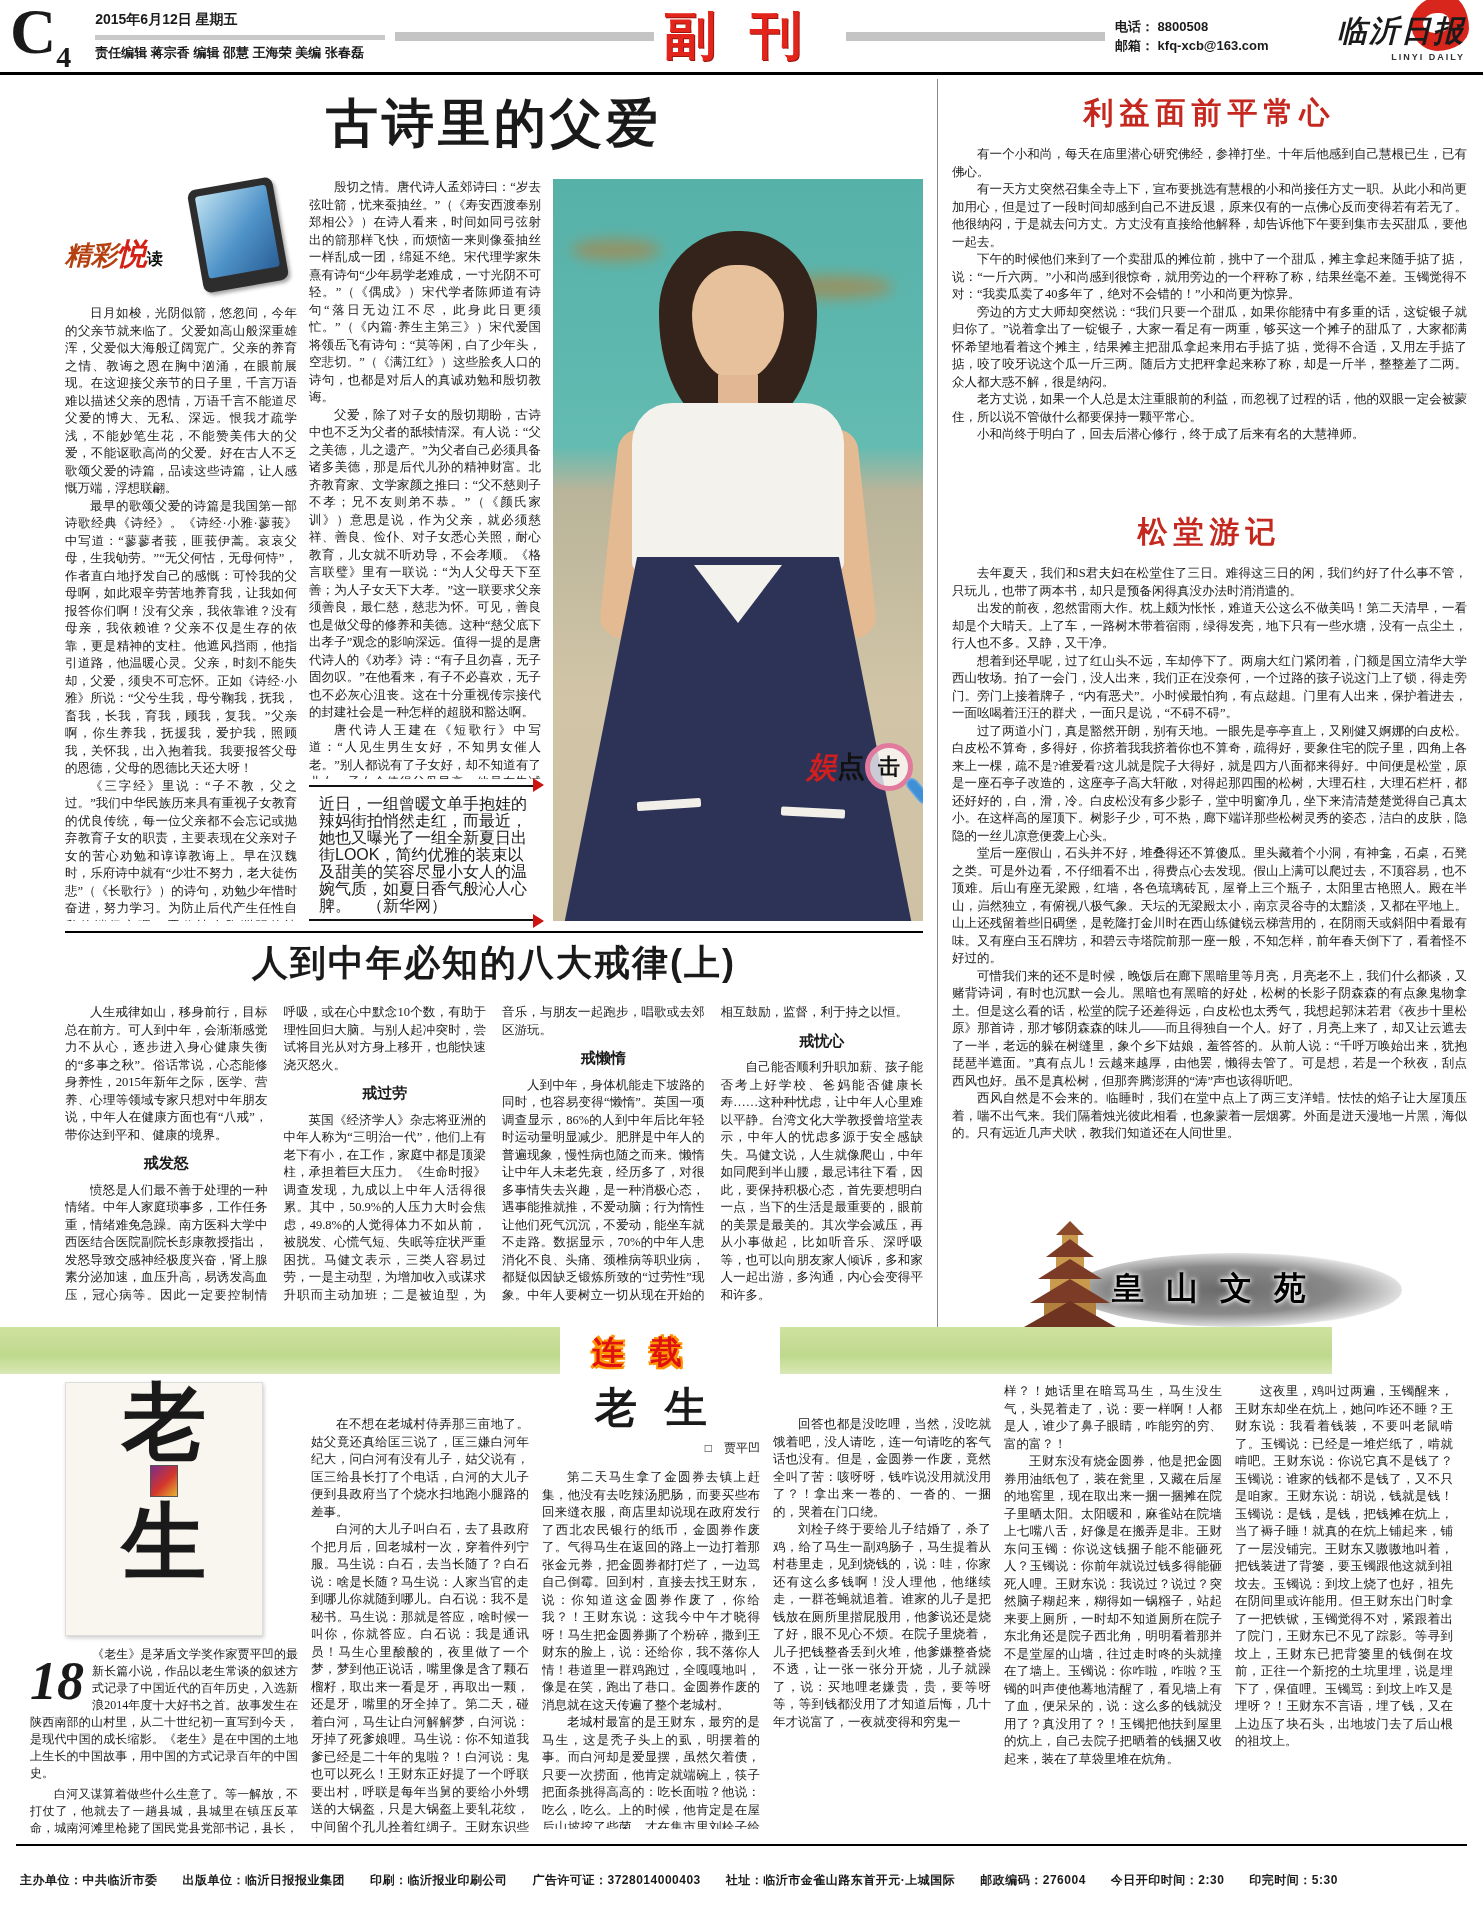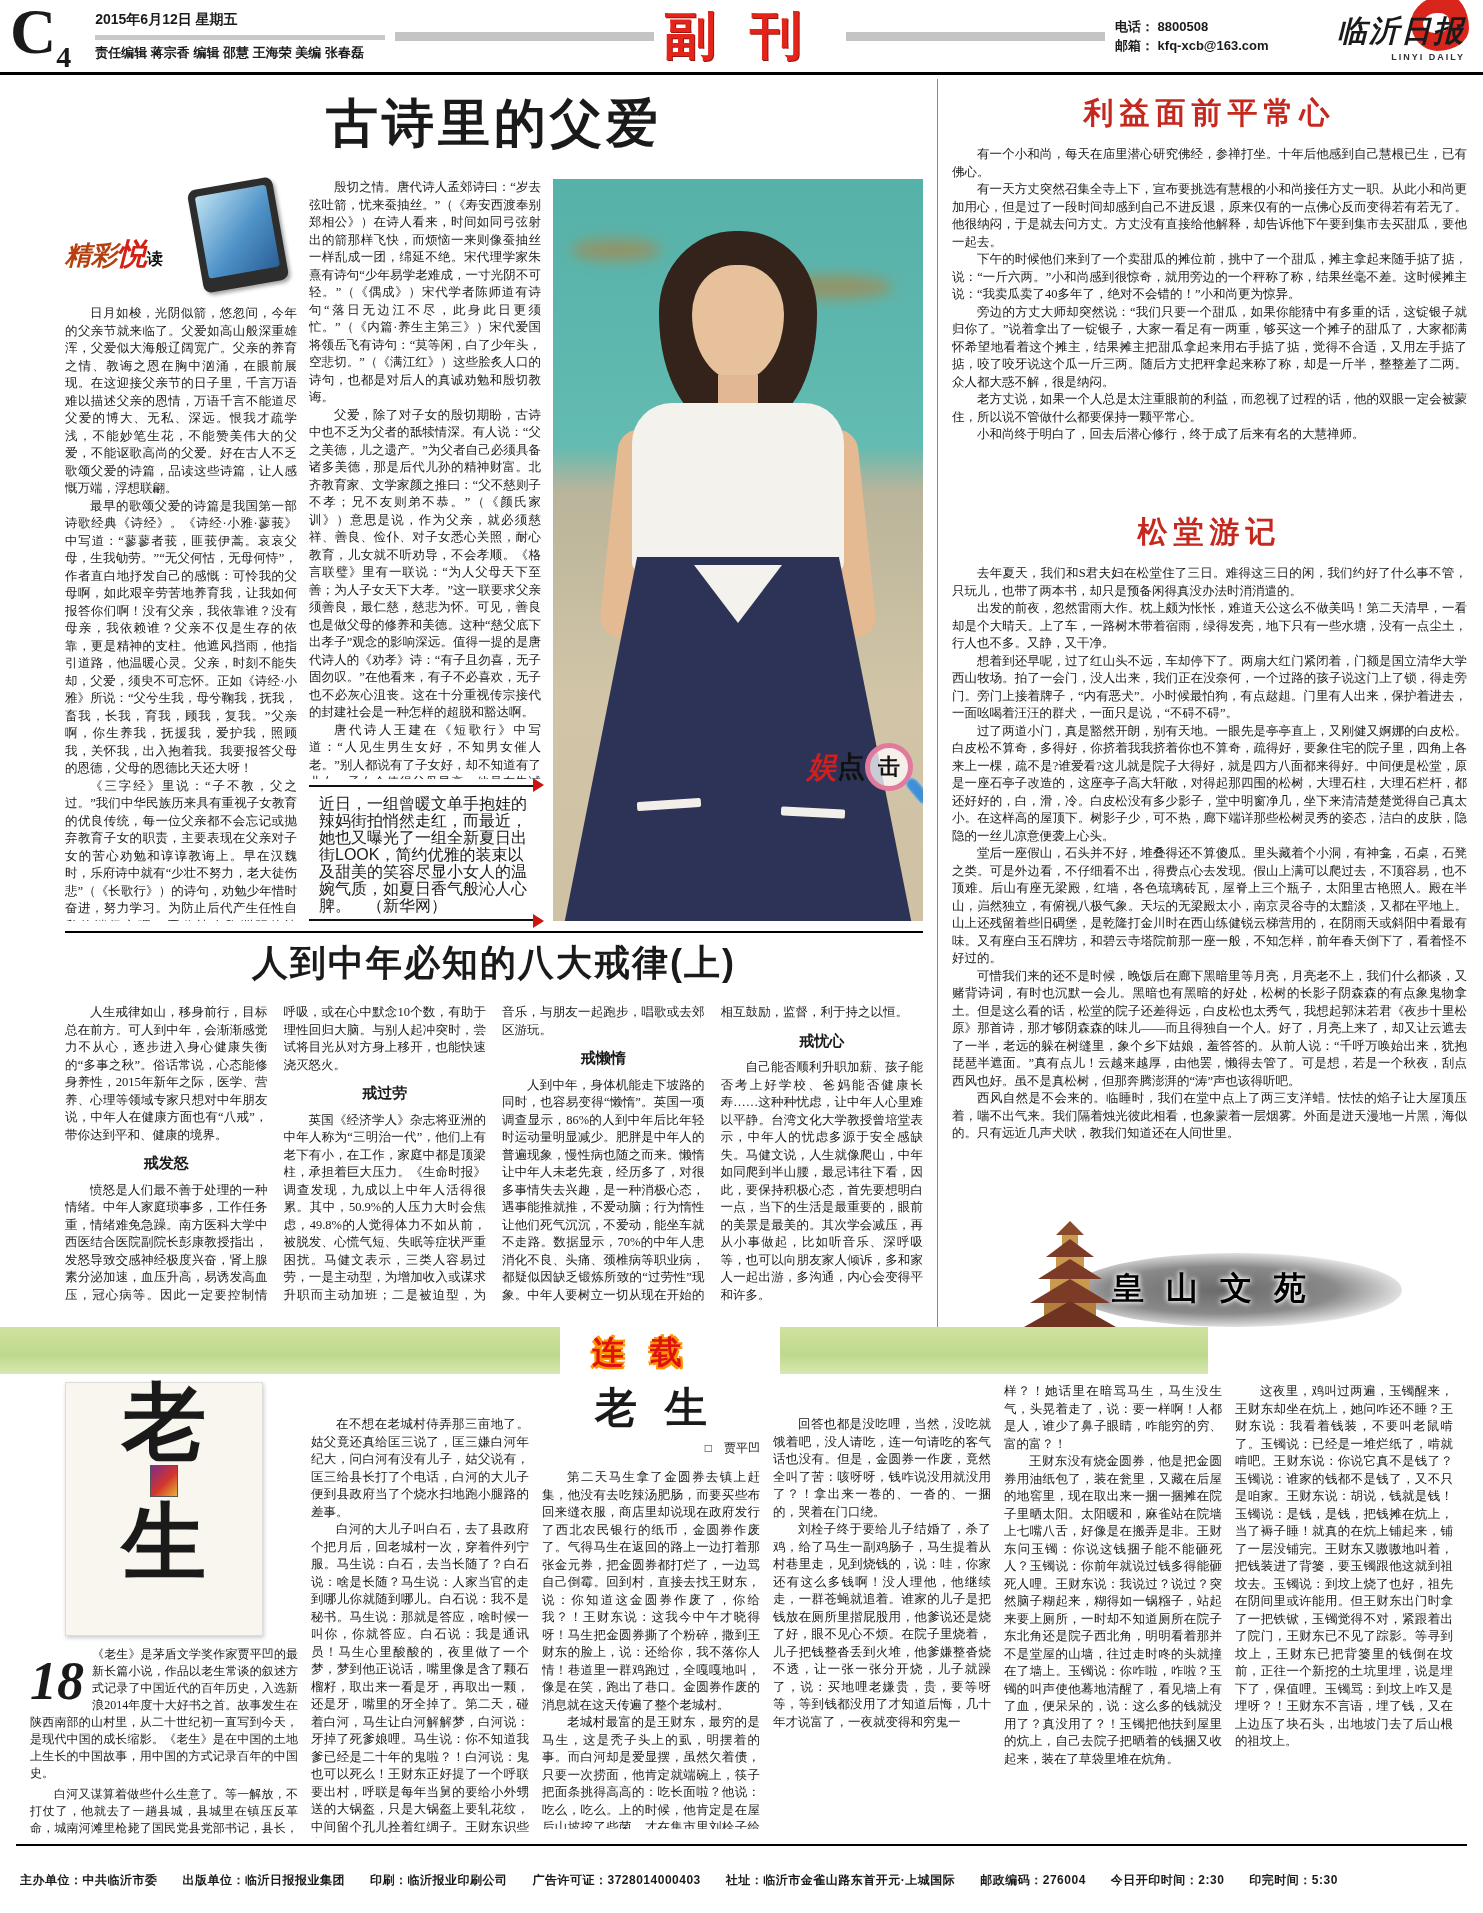--- a/index.html
+++ b/index.html
@@ -93,21 +93,21 @@
   .rc-text{height:352px;}
   .rc-text2{height:650px;}
   .huangshan{position:relative;height:138px;margin-top:4px;}
   .ink{position:absolute;left:120px;top:34px;width:330px;height:74px;background:
        radial-gradient(ellipse at 45% 50%,#6b6b6b 0%,#8a8a8a 45%,rgba(160,160,160,.35) 70%,transparent 75%);
        border-radius:50%;}
   .hs-label{position:absolute;left:160px;top:48px;font-size:32px;font-weight:900;letter-spacing:22px;color:#000000;
             text-shadow:0 0 4px #fff,0 0 6px #fff;white-space:nowrap;}
   .pagoda{position:absolute;left:70px;top:0;}
   
-  .green-band{position:relative;height:47px;width:1208px;
+  .green-band{position:relative;height:47px;width:1332px;
        background:linear-gradient(180deg,#cfe2a0,#bed98c 60%,#d9e8b4);}
   .band-gap{position:absolute;left:560px;top:0;width:220px;height:47px;background:#fff;}
   .serial-badge{position:absolute;left:592px;top:4px;font-size:32px;font-weight:900;color:#e01210;
        letter-spacing:26px;white-space:nowrap;text-shadow:0 0 2px #ffb400,2px 2px 0 #ff9000,-2px 2px 0 #ff9000,2px -2px 0 #ff9000;}
   .serial{display:flex;gap:13px;padding:4px 16px 0 30px;height:460px;overflow:hidden;}
   .s-colA{width:268px;flex:none;}
   .s-col{width:218px;flex:none;overflow:hidden;}
   .cover{position:relative;width:196px;height:252px;margin:4px auto 10px;background:#f8f6ef;
          border:1px solid #ddd;box-shadow:1px 2px 4px rgba(0,0,0,.2);text-align:center;
          font-family:"Liberation Serif",serif;}
@@ -238,21 +238,21 @@
     </section>
 
     <div class="vline"></div>
 
     <aside class="right-col">
       <article>
         <h3 class="rc-title">利益面前平常心</h3>
         <div class="bodytext rc-text">
           <p>有一个小和尚，每天在庙里潜心研究佛经，参禅打坐。十年后他感到自己慧根已生，已有佛心。</p>
           <p>有一天方丈突然召集全寺上下，宣布要挑选有慧根的小和尚接任方丈一职。从此小和尚更加用心，但是过了一段时间却感到自己不进反退，原来仅有的一点佛心反而变得若有若无了。他很纳闷，于是就去问方丈。方丈没有直接给他解释，却告诉他下午要到集市去买甜瓜，要他一起去。</p>
-          <p>下午的时候他们来到了一个卖甜瓜的摊位前，挑中了一个甜瓜，摊主拿起来随手掂了掂，说：“一斤六两。”小和尚感到很惊奇，就用旁边的一个秤称了称，结果丝毫不差。这时候摊主说：“我卖瓜卖了40多年了，绝对不会错的！”小和尚更为惊异。</p>
+          <p>下午的时候他们来到了一个卖甜瓜的摊位前，挑中了一个甜瓜，摊主拿起来随手掂了掂，说：“一斤六两。”小和尚感到很惊奇，就用旁边的一个秤称了称，结果丝毫不差。玉镯觉得不对：“我卖瓜卖了40多年了，绝对不会错的！”小和尚更为惊异。</p>
           <p>旁边的方丈大师却突然说：“我们只要一个甜瓜，如果你能猜中有多重的话，这锭银子就归你了。”说着拿出了一锭银子，大家一看足有一两重，够买这一个摊子的甜瓜了，大家都满怀希望地看着这个摊主，结果摊主把甜瓜拿起来用右手掂了掂，觉得不合适，又用左手掂了掂，咬了咬牙说这个瓜一斤三两。随后方丈把秤拿起来称了称，却是一斤半，整整差了二两。众人都大惑不解，很是纳闷。</p>
           <p>老方丈说，如果一个人总是太注重眼前的利益，而忽视了过程的话，他的双眼一定会被蒙住，所以说不管做什么都要保持一颗平常心。</p>
           <p>小和尚终于明白了，回去后潜心修行，终于成了后来有名的大慧禅师。</p>
         </div>
       </article>
       <article>
         <h3 class="rc-title">松堂游记</h3>
         <div class="bodytext rc-text2">
           <p>去年夏天，我们和S君夫妇在松堂住了三日。难得这三日的闲，我们约好了什么事不管，只玩儿，也带了两本书，却只是预备闲得真没办法时消消遣的。</p>
           <p>出发的前夜，忽然雷雨大作。枕上颇为怅怅，难道天公这么不做美吗！第二天清早，一看却是个大晴天。上了车，一路树木带着宿雨，绿得发亮，地下只有一些水塘，没有一点尘土，行人也不多。又静，又干净。</p>

